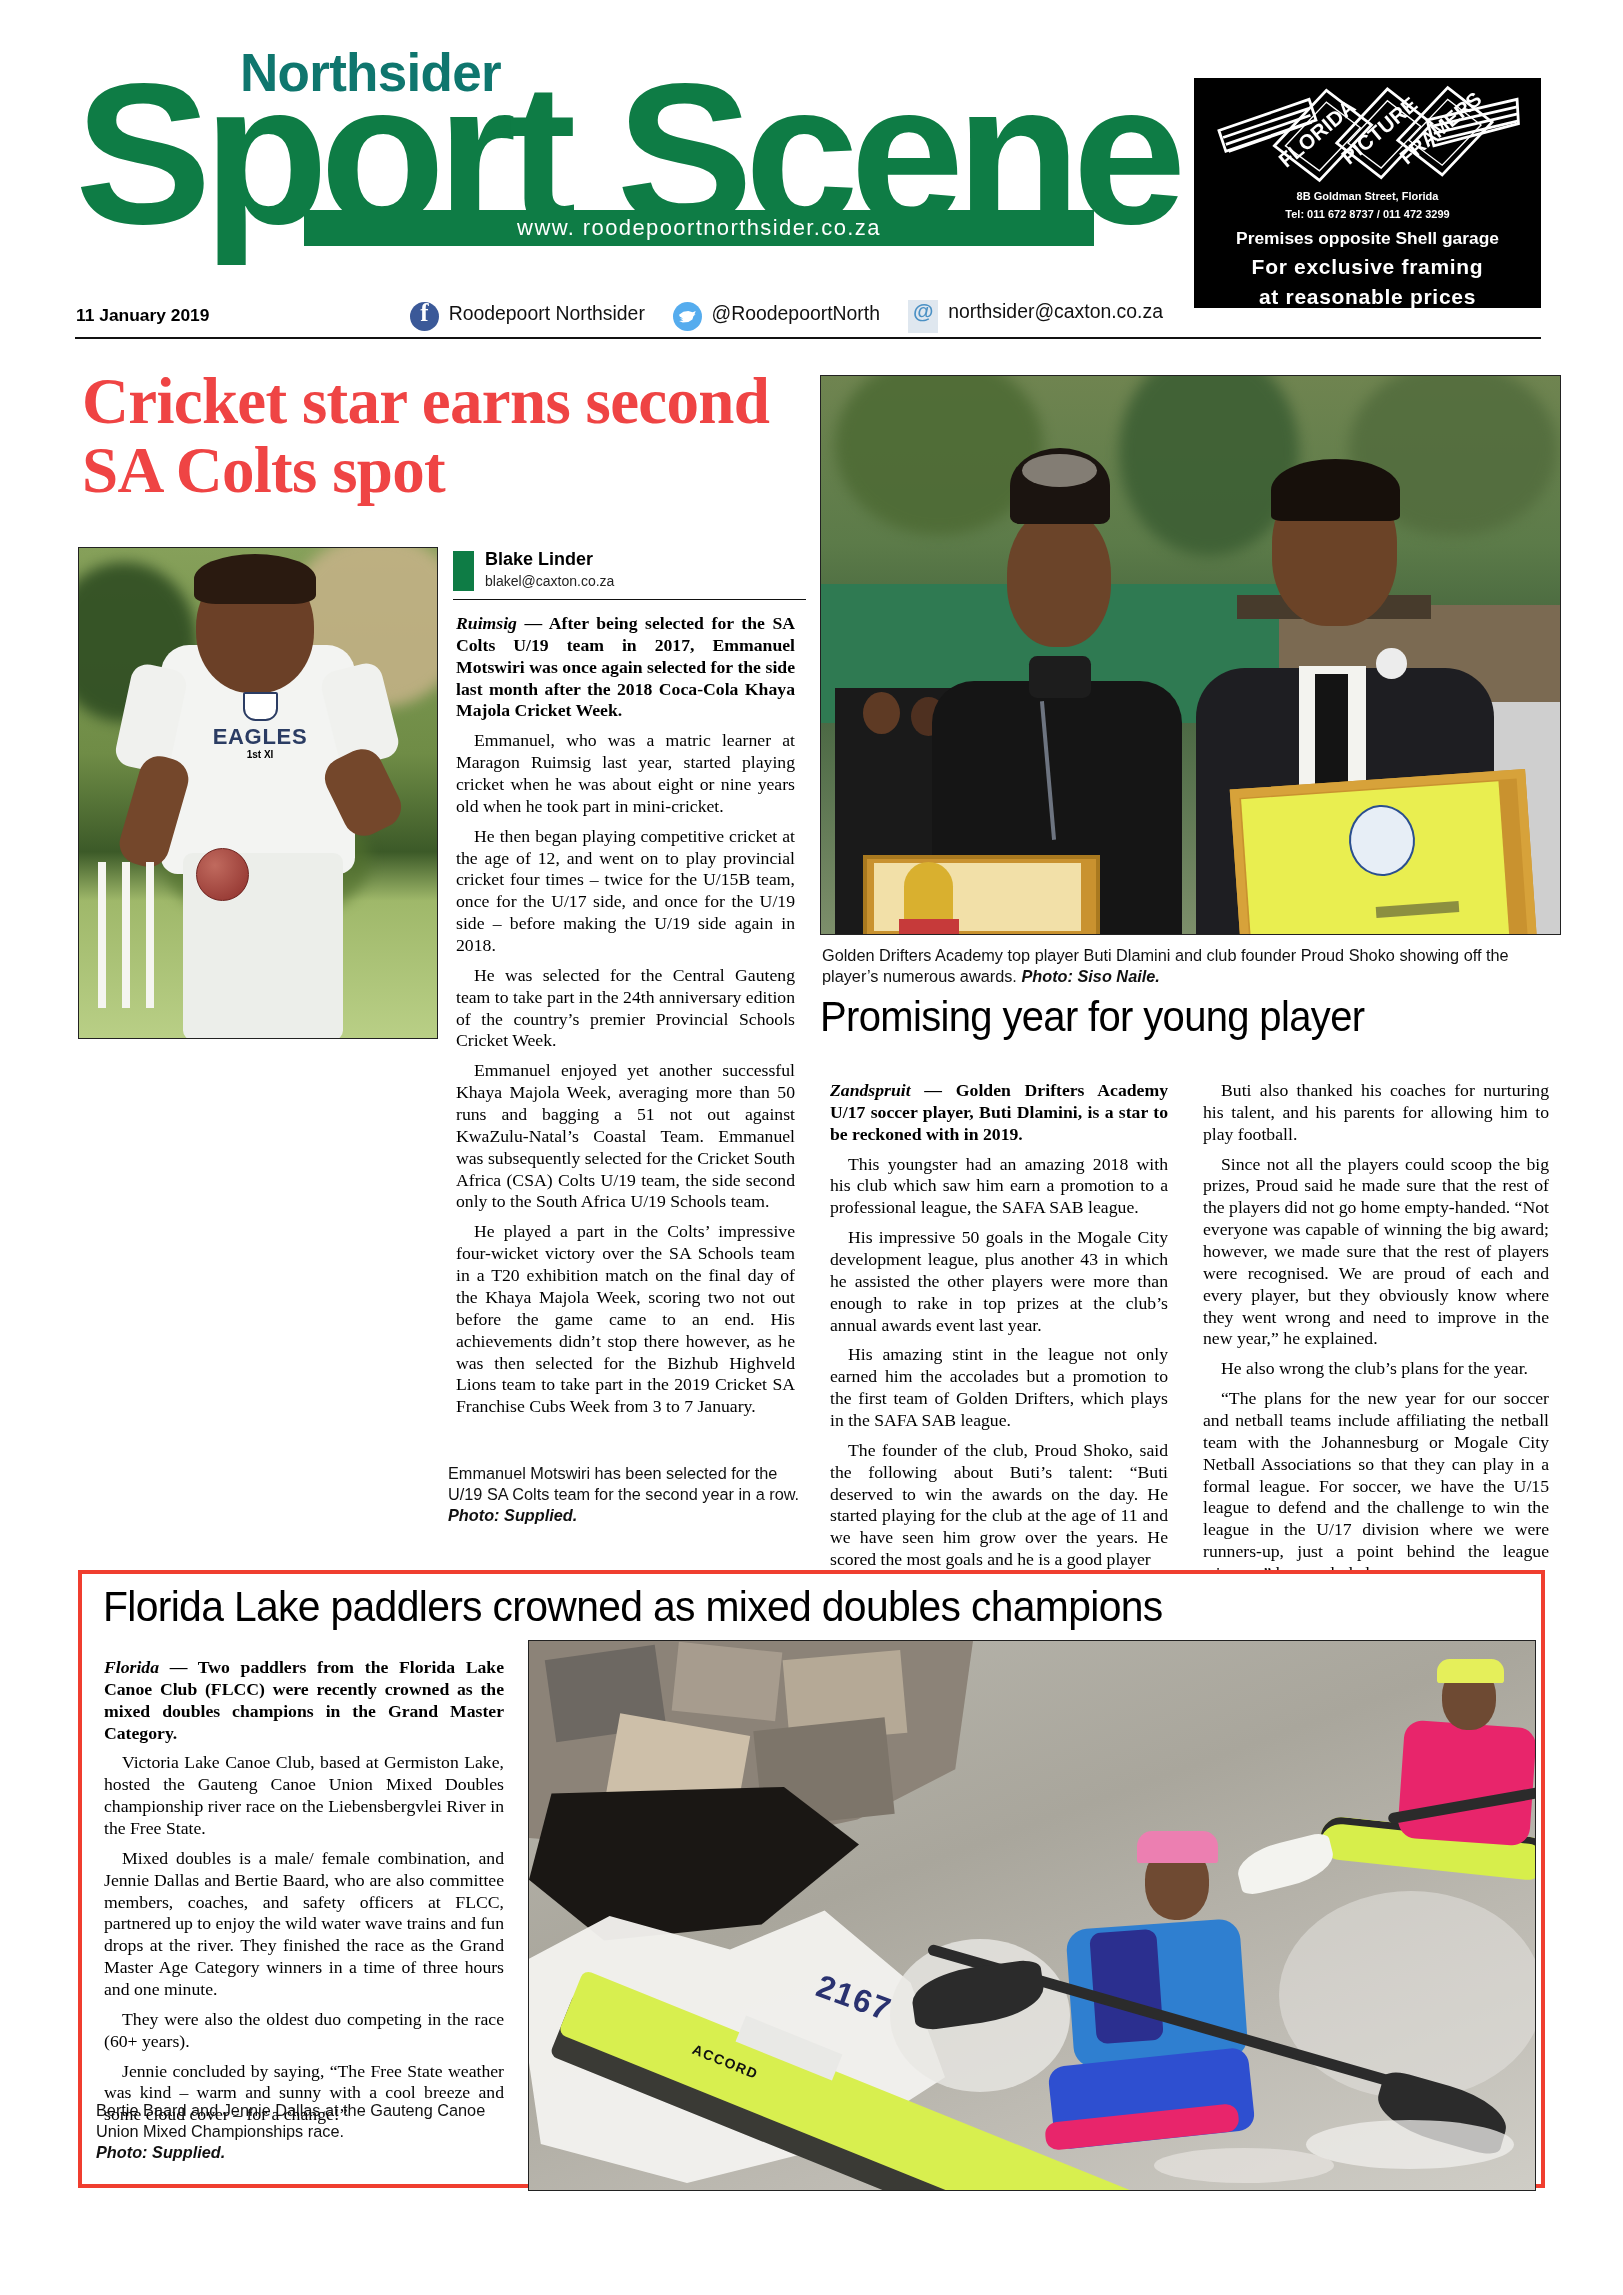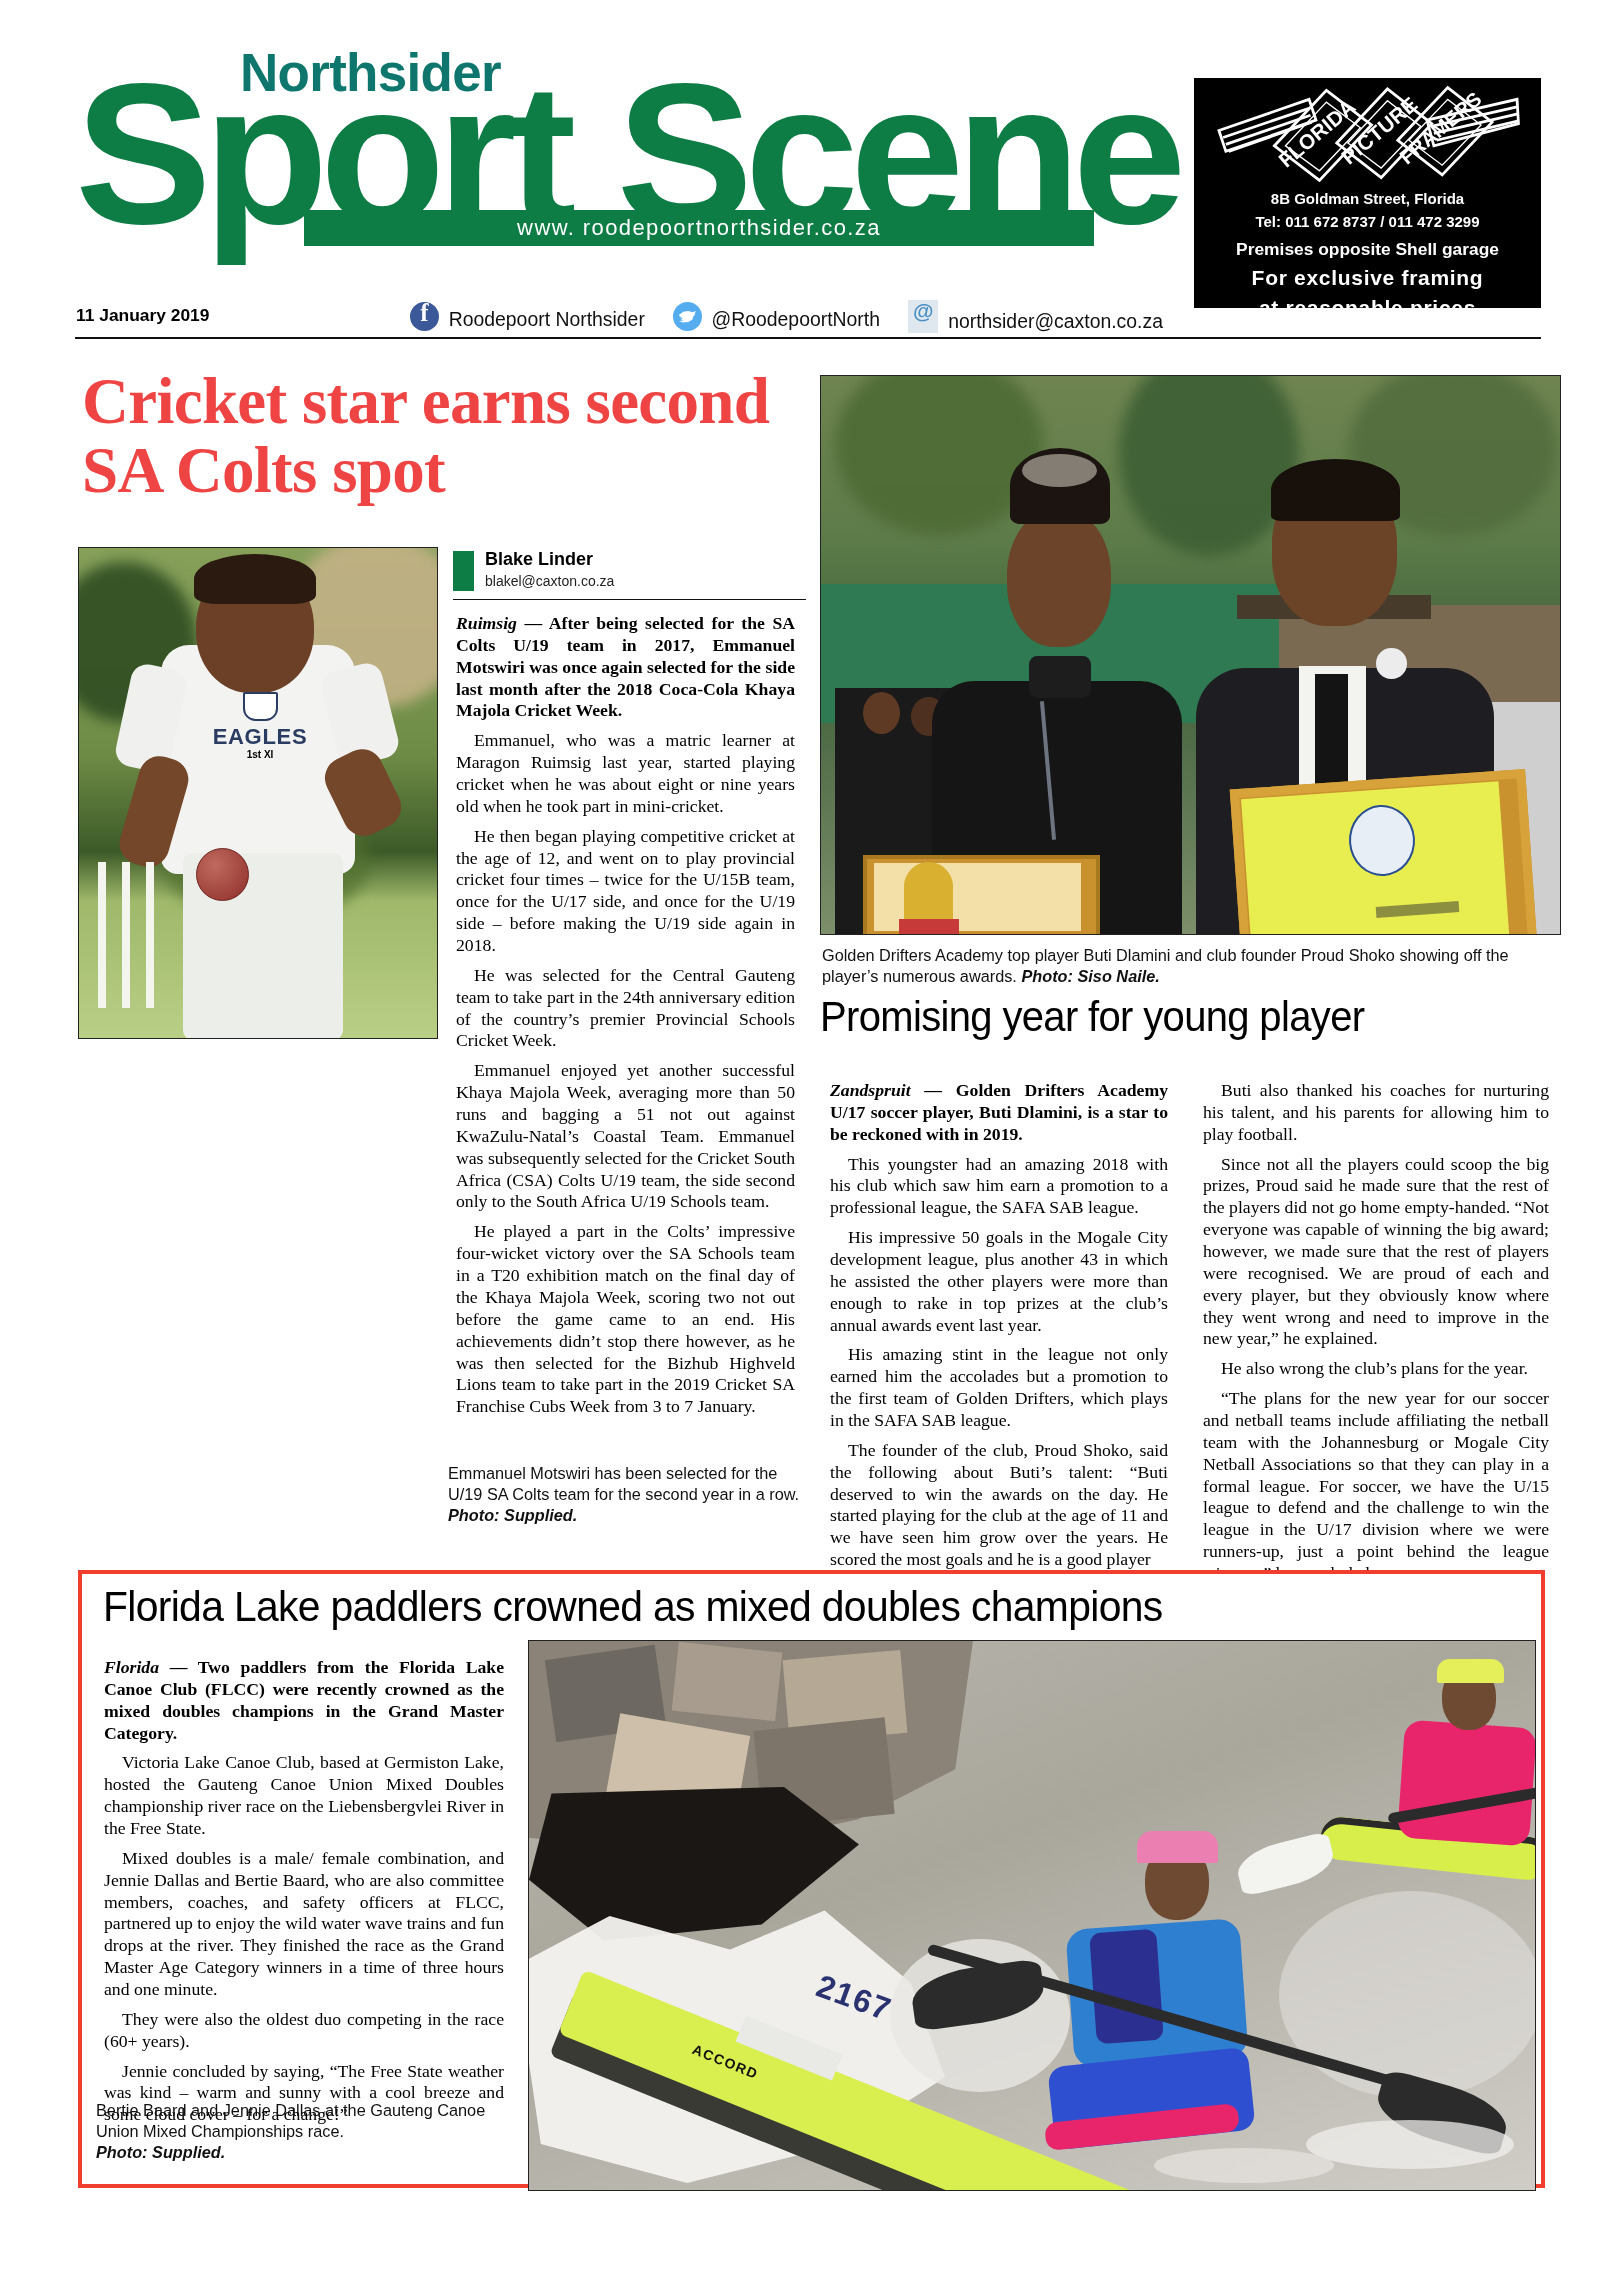--- a/index.html
+++ b/index.html
@@ -16,41 +16,41 @@
     font-weight:700;font-size:53px;line-height:1;color:#0f766e;letter-spacing:-0.7px;}
   .logo-urlbar{position:absolute;left:229px;top:189px;width:790px;height:36px;background:#0E7C45;}
   .logo-url{position:absolute;left:0;top:0;width:790px;height:36px;line-height:36px;text-align:center;
     font-family:"Liberation Sans",sans-serif;font-size:22px;letter-spacing:1.4px;color:#fff;}
 
   .date-line{position:absolute;left:76px;top:305px;font-family:"Liberation Sans",sans-serif;
     font-weight:700;font-size:17.4px;color:#000;}
 
   .social{position:absolute;left:410px;top:300px;display:flex;align-items:center;gap:0px;
     font-family:"Liberation Sans",sans-serif;font-size:19.4px;color:#111;}
-  .social .grp{display:flex;align-items:flex-end;margin-right:28px;}
+  .social .grp{display:flex;align-items:flex-start;margin-right:28px;}
   .social .lbl{margin-left:9.7px;}
   .ic{width:29px;height:29px;border-radius:50%;display:inline-block;position:relative;flex:0 0 auto;}
   .ic-fb{background:#3b5998;}
   .ic-fb:after{content:"f";position:absolute;left:0;right:0;top:-2.8px;text-align:center;
     color:#fff;font-family:"Liberation Serif",serif;font-weight:700;font-size:25px;}
   .ic-tw{background:#55acee;}
   .ic-tw:after{content:"";position:absolute;left:6.2px;top:8.3px;width:16.7px;height:12.5px;
     background:#fff;clip-path:polygon(0% 35%,26% 12%,55% 6%,82% 16%,100% 6%,92% 34%,100% 30%,86% 48%,
       80% 74%,56% 94%,22% 98%,0% 86%,26% 82%,6% 66%,24% 66%,4% 50%);}
   .ic-mail{background:#ffffff;width:30.5px;height:33px;border-radius:0;}
   .ic-mail .env{position:absolute;left:0;top:0;width:30.5px;height:33px;background:#dfe7ef;}
   .ic-mail .at{position:absolute;left:0;right:0;top:-1.4px;text-align:center;color:#4a90c4;
     font-family:"Liberation Sans",sans-serif;font-weight:700;font-size:21px;}
 
   
   .ad{position:absolute;left:1194px;top:78px;width:347px;height:230px;background:#000;color:#fff;
     font-family:"Liberation Sans",sans-serif;text-align:center;overflow:hidden;}
   .ad-logo{position:relative;height:104px;margin:4.2px 0 1.4px;}
   .ad-logo svg{position:absolute;left:50%;top:0;transform:translateX(-50%);}
-  .ad-addr{font-size:15px;font-weight:700;line-height:1.35;margin-top:2.8px;}
+  .ad-addr{font-size:11px;font-weight:700;line-height:1.35;margin-top:2.8px;}
   .ad-prem{font-size:17.4px;font-weight:700;margin-top:7px;}
   .ad-excl{font-size:21px;font-weight:700;line-height:1.15;margin-top:5.6px;letter-spacing:0.7px;}
 
   .rule-top{position:absolute;left:75px;top:337px;width:1466px;height:2.1px;background:#111;}
   .headline{position:absolute;left:82px;top:367px;width:708px;
     font-family:"Liberation Serif",serif;font-weight:700;font-size:65px;line-height:1.06;
     letter-spacing:-0.7px;color:#ef4444;}
 
   .byline{position:absolute;left:453px;top:548px;width:347px;}
   .byline .bar{position:absolute;left:0;top:2.8px;width:21px;height:40px;background:#0E7C45;}

